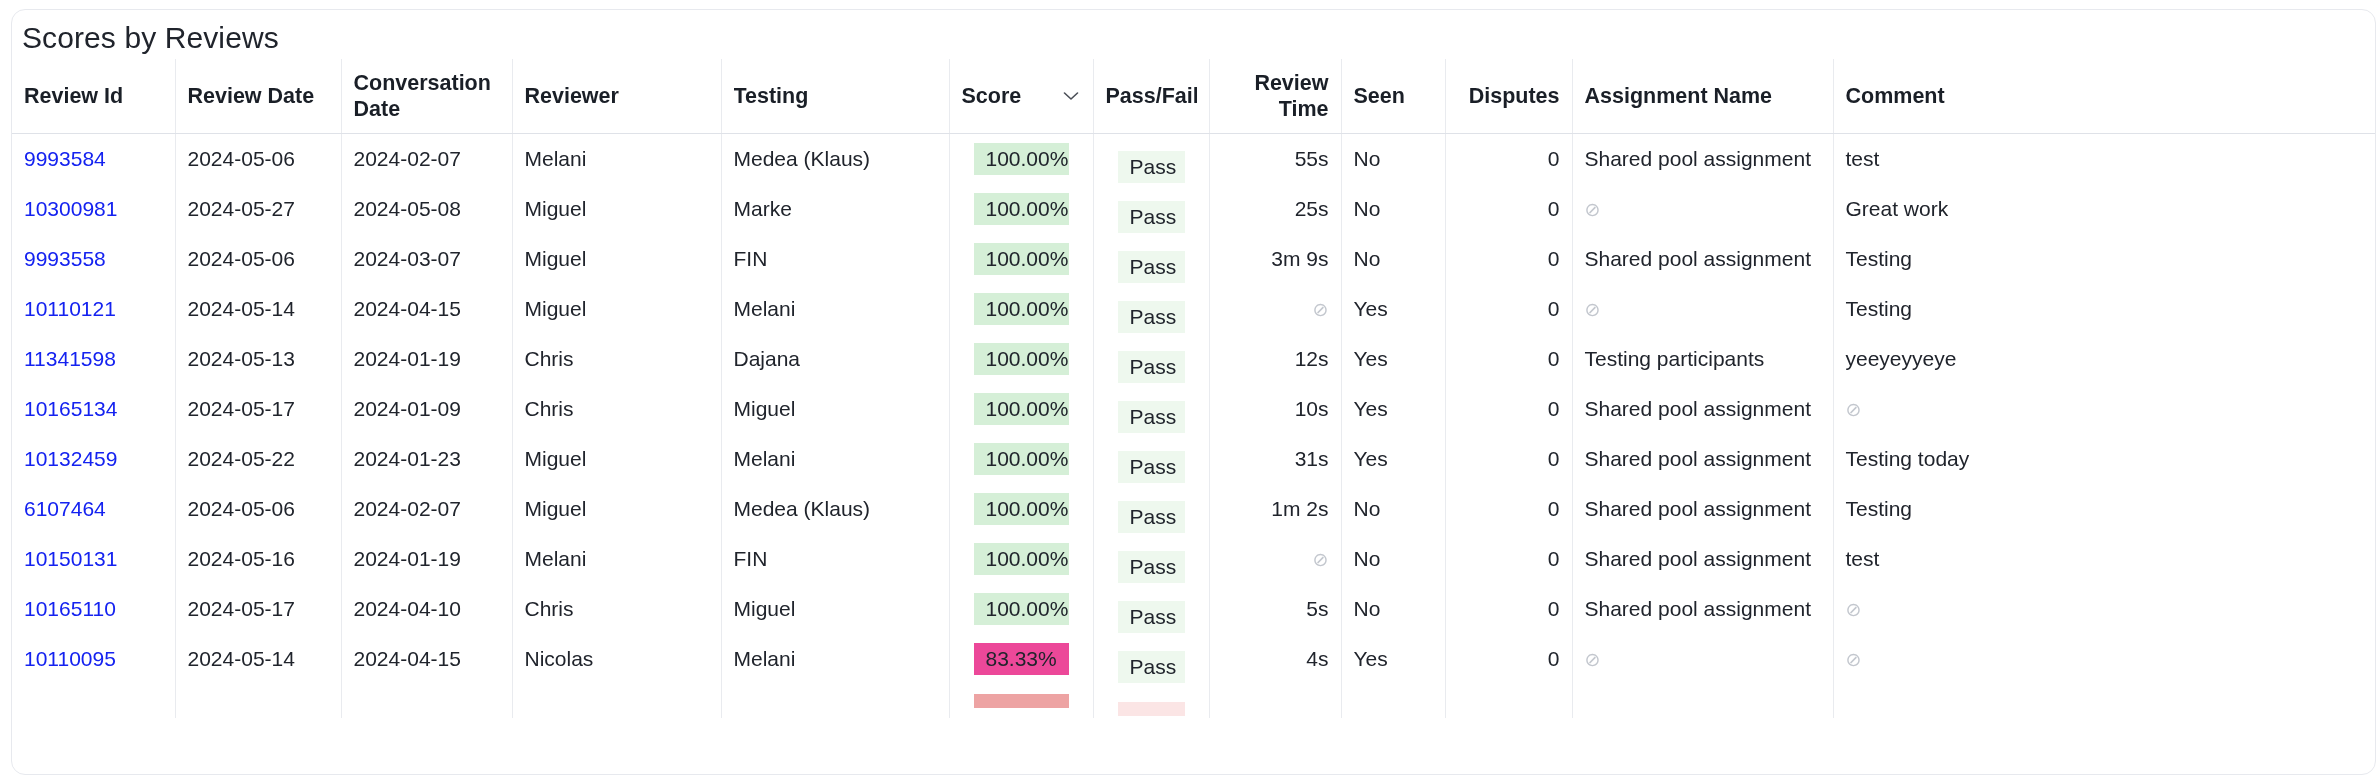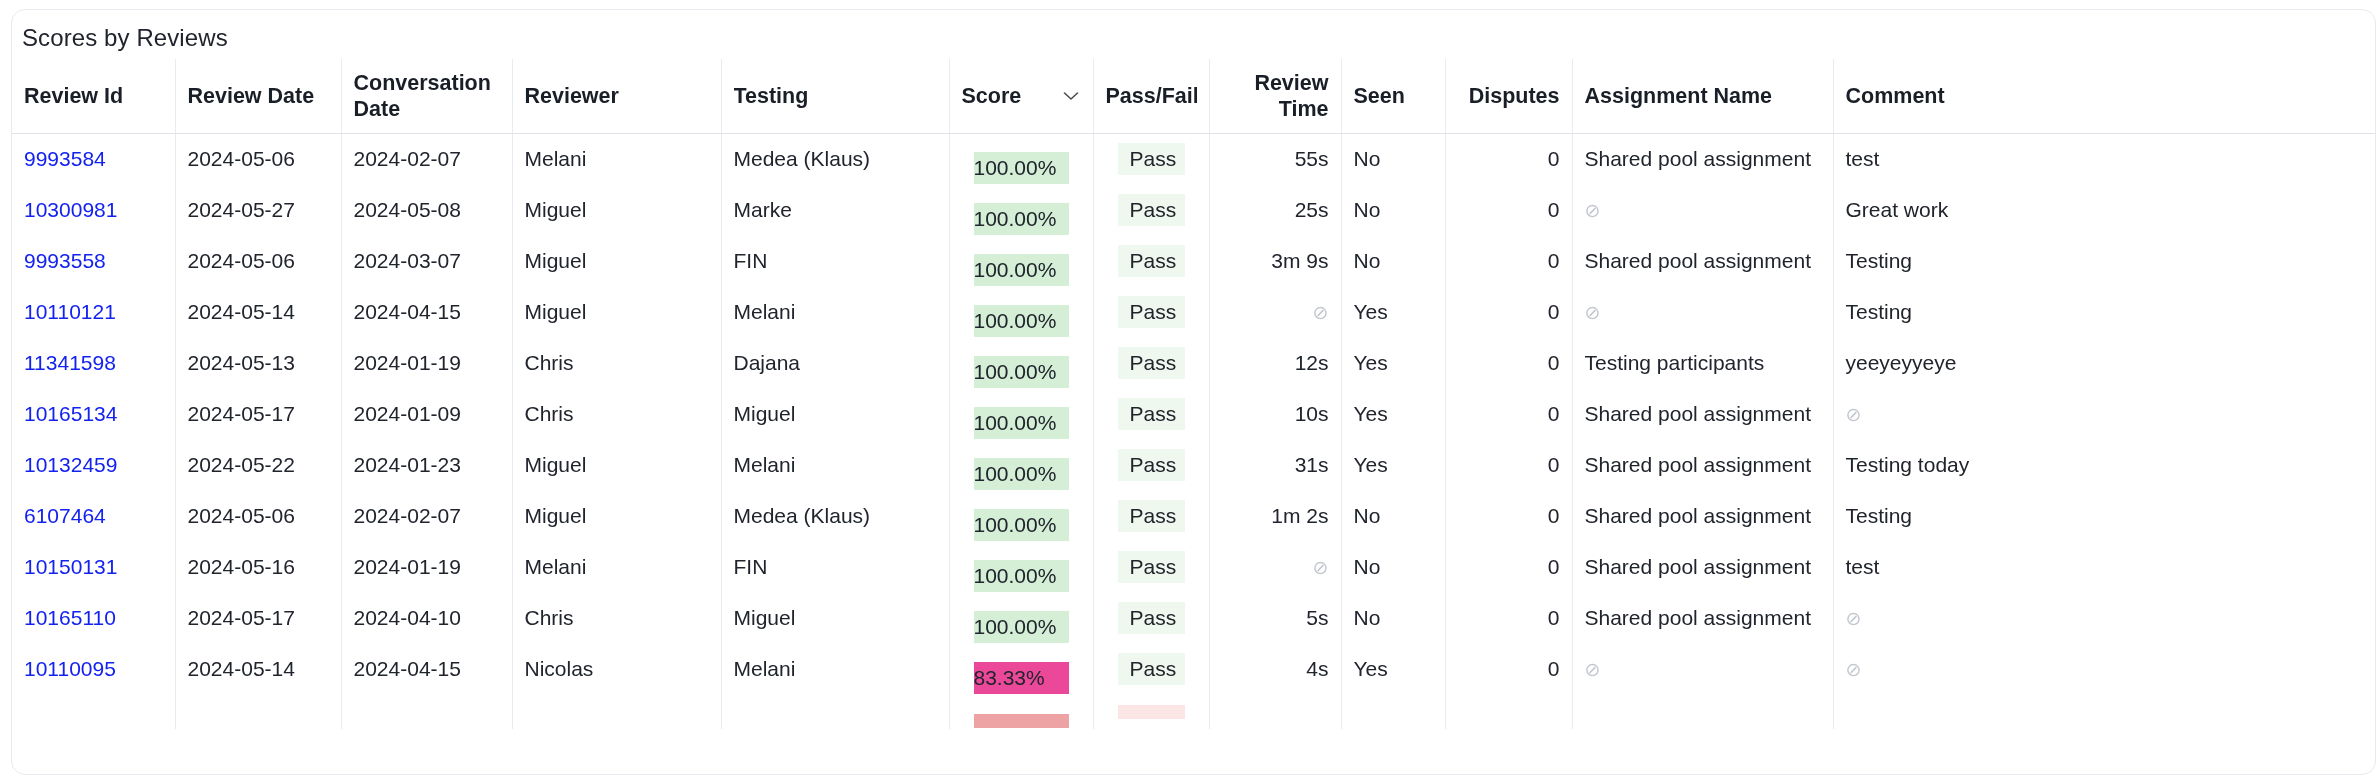--- a/index.html
+++ b/index.html
@@ -27,21 +27,21 @@
     border: 1px solid #e7e9ee;
     border-radius: 14px;
     box-sizing: border-box;
     overflow: hidden;
   }
 
   .card-title {
     position: absolute;
     left: 10px;
     top: 14px;
-    font-size: 24px;
+    font-size: 30px;
     line-height: 28px;
     color: #20242c;
     letter-spacing: 0.1px;
     white-space: nowrap;
   }
 
   .table-wrap {
     position: absolute;
     left: 0;
     top: 49px;
@@ -117,34 +117,34 @@
     cursor: pointer;
   }
 
   .score-cell {
     padding: 0;
   }
   .score-pill {
     display: block;
     height: 32px;
     line-height: 32px;
-    padding: 0 0;
-    margin: 18px 12px 1px 12px;
+    padding: 0 12px;
+    margin: 1px 12px 1px 12px;
     box-sizing: border-box;
   }
   .score-100 { background: #d5efd7; }
   .score-mid { background: #ec4899; }
 
   .pf-cell { padding: 0; }
   .pf-pill {
     display: block;
     height: 32px;
     line-height: 32px;
     padding: 0 12px;
-    margin: 1px 12px 1px 12px;
+    margin: 17px 12px 1px 12px;
     box-sizing: border-box;
     background: #eef8ee;
   }
 
   .nil {
     color: #c3c7ce;
     font-size: 19px;
   }
 
   

